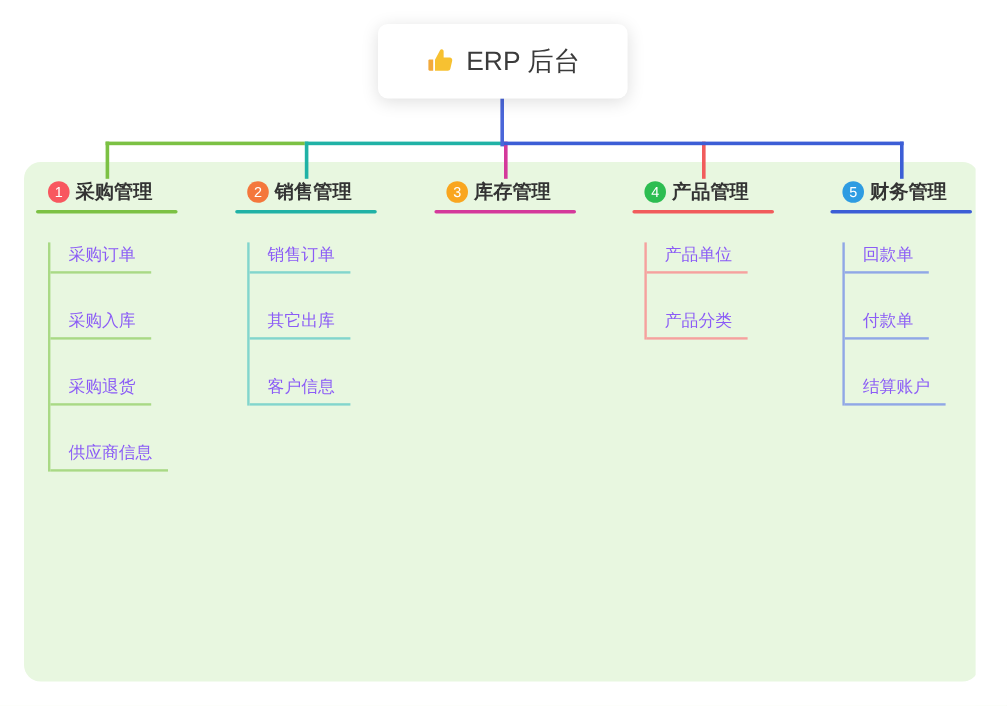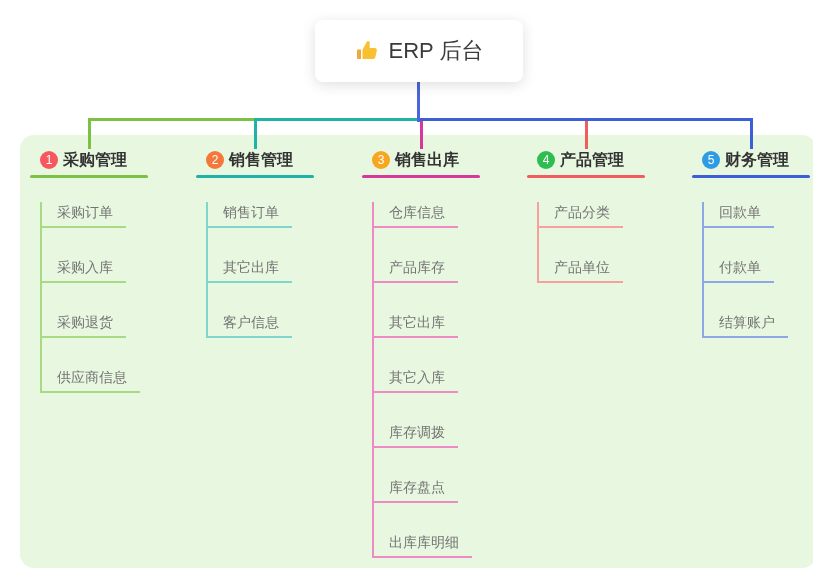--- a/index.html
+++ b/index.html
@@ -22,21 +22,21 @@
 
   
   .branch{position:absolute;top:149px;width:160px;z-index:4;}
   .branch-title{display:flex;align-items:center;gap:5px;margin-left:10px;height:22px;}
   .badge{width:18px;height:18px;border-radius:50%;background:var(--badge);color:#fff;
     font-size:12px;line-height:18px;text-align:center;flex:0 0 18px;font-weight:500;}
   .branch-label{font-size:16px;color:#333333;font-weight:700;white-space:nowrap;}
   .branch-underline{width:118px;height:3px;background:var(--line);border-radius:2px;margin-top:4px;}
   .children{list-style:none;margin:0 0 0 10px;padding:0;border-left:2px solid var(--light);}
   .children li{width:max-content;margin-top:29px;padding:0 13px 4px 15px;
-    font-size:14px;line-height:20px;color:#737373;border-bottom:2px solid var(--light);white-space:nowrap;}
+    font-size:14px;line-height:20px;color:#8b5cf6;border-bottom:2px solid var(--light);white-space:nowrap;}
   .children li:first-child{margin-top:24px;}
 </style>
 </head>
 <body>
 
 <div id="screen" style="background: rgb(255, 255, 255);">
 
   <div class="canvas" style="--canvas-bg: #e8f7e0;"></div>
 
   <div>
@@ -82,42 +82,33 @@
       <div class="branch-underline"></div>
       <ul class="children">
         <li>销售订单</li>
         <li>其它出库</li>
         <li>客户信息</li>
       </ul>
     </div>
     <div class="branch" style="left: 362px; --badge: #f9a61f; --line: #d4399b; --light: #ee8ac4;">
       <div class="branch-title">
         <span class="badge">3</span>
-        <span class="branch-label">销售出库</span>
+        <span class="branch-label">库存管理</span>
       </div>
       <div class="branch-underline"></div>
-      <ul class="children">
-        <li>仓库信息</li>
-        <li>产品库存</li>
-        <li>其它出库</li>
-        <li>其它入库</li>
-        <li>库存调拨</li>
-        <li>库存盘点</li>
-        <li>出库库明细</li>
-      </ul>
     </div>
     <div class="branch" style="left: 527px; --badge: #2dbd51; --line: #f15c5c; --light: #f6a19e;">
       <div class="branch-title">
         <span class="badge">4</span>
         <span class="branch-label">产品管理</span>
       </div>
       <div class="branch-underline"></div>
       <ul class="children">
+        <li>产品单位</li>
         <li>产品分类</li>
-        <li>产品单位</li>
       </ul>
     </div>
     <div class="branch" style="left: 692px; --badge: #2e9ce2; --line: #3c5ed6; --light: #90a7e6;">
       <div class="branch-title">
         <span class="badge">5</span>
         <span class="branch-label">财务管理</span>
       </div>
       <div class="branch-underline"></div>
       <ul class="children">
         <li>回款单</li>

